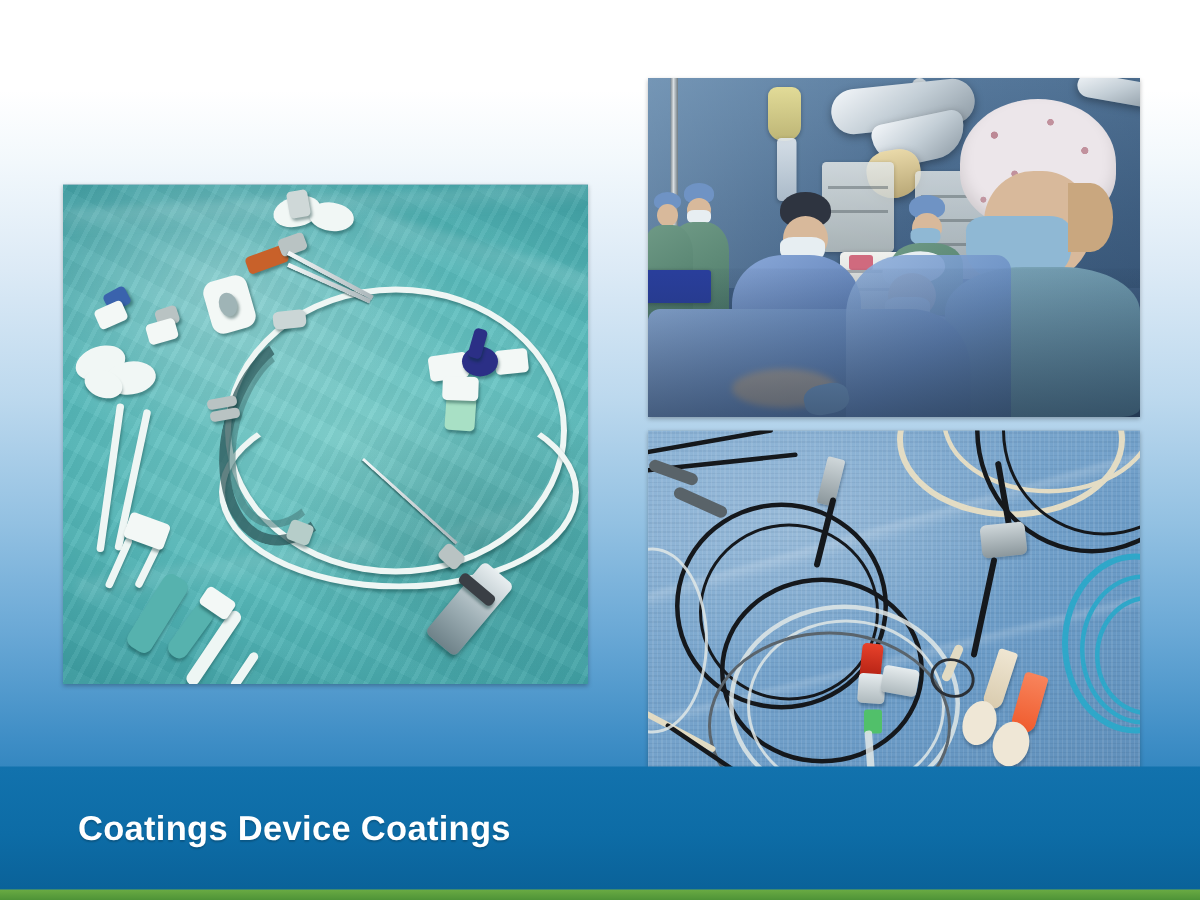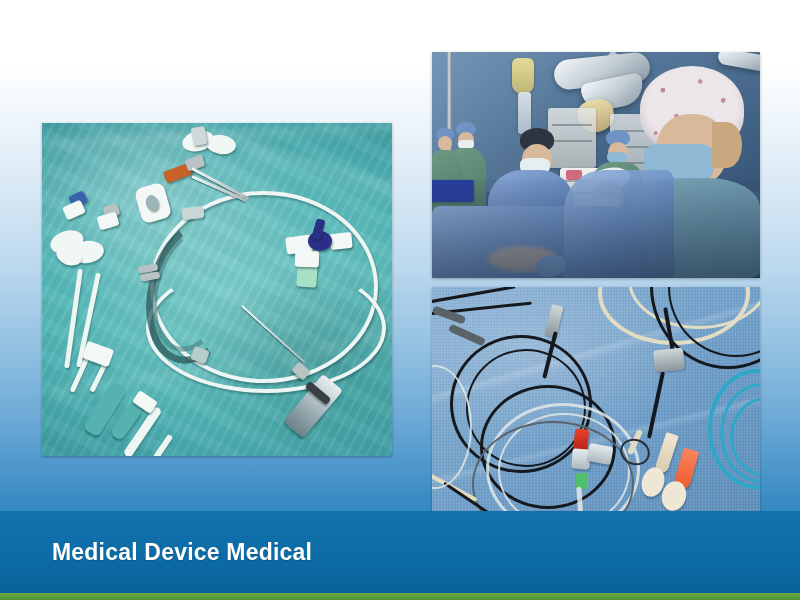--- a/index.html
+++ b/index.html
@@ -580,18 +580,18 @@
       <div class="wire-seg black" style="left:6px; top:214px; width:70px; height:3px; transform:rotate(34deg);"></div>
       <div class="wire clear" style="left:-34px; top:78px; width:70px; height:120px; border-width:2px;"></div>
     </div>
   </div>
 
   <div id="footer-bar"></div>
 
   <div id="footer-content">
 
 
-    <div id="slide-title">Medical Device Medical</div>
+    <div id="slide-title">Coatings Device Coatings</div>
   </div>
 
   <div id="green-strip"></div>
 
 </div>
 
 </body></html>

